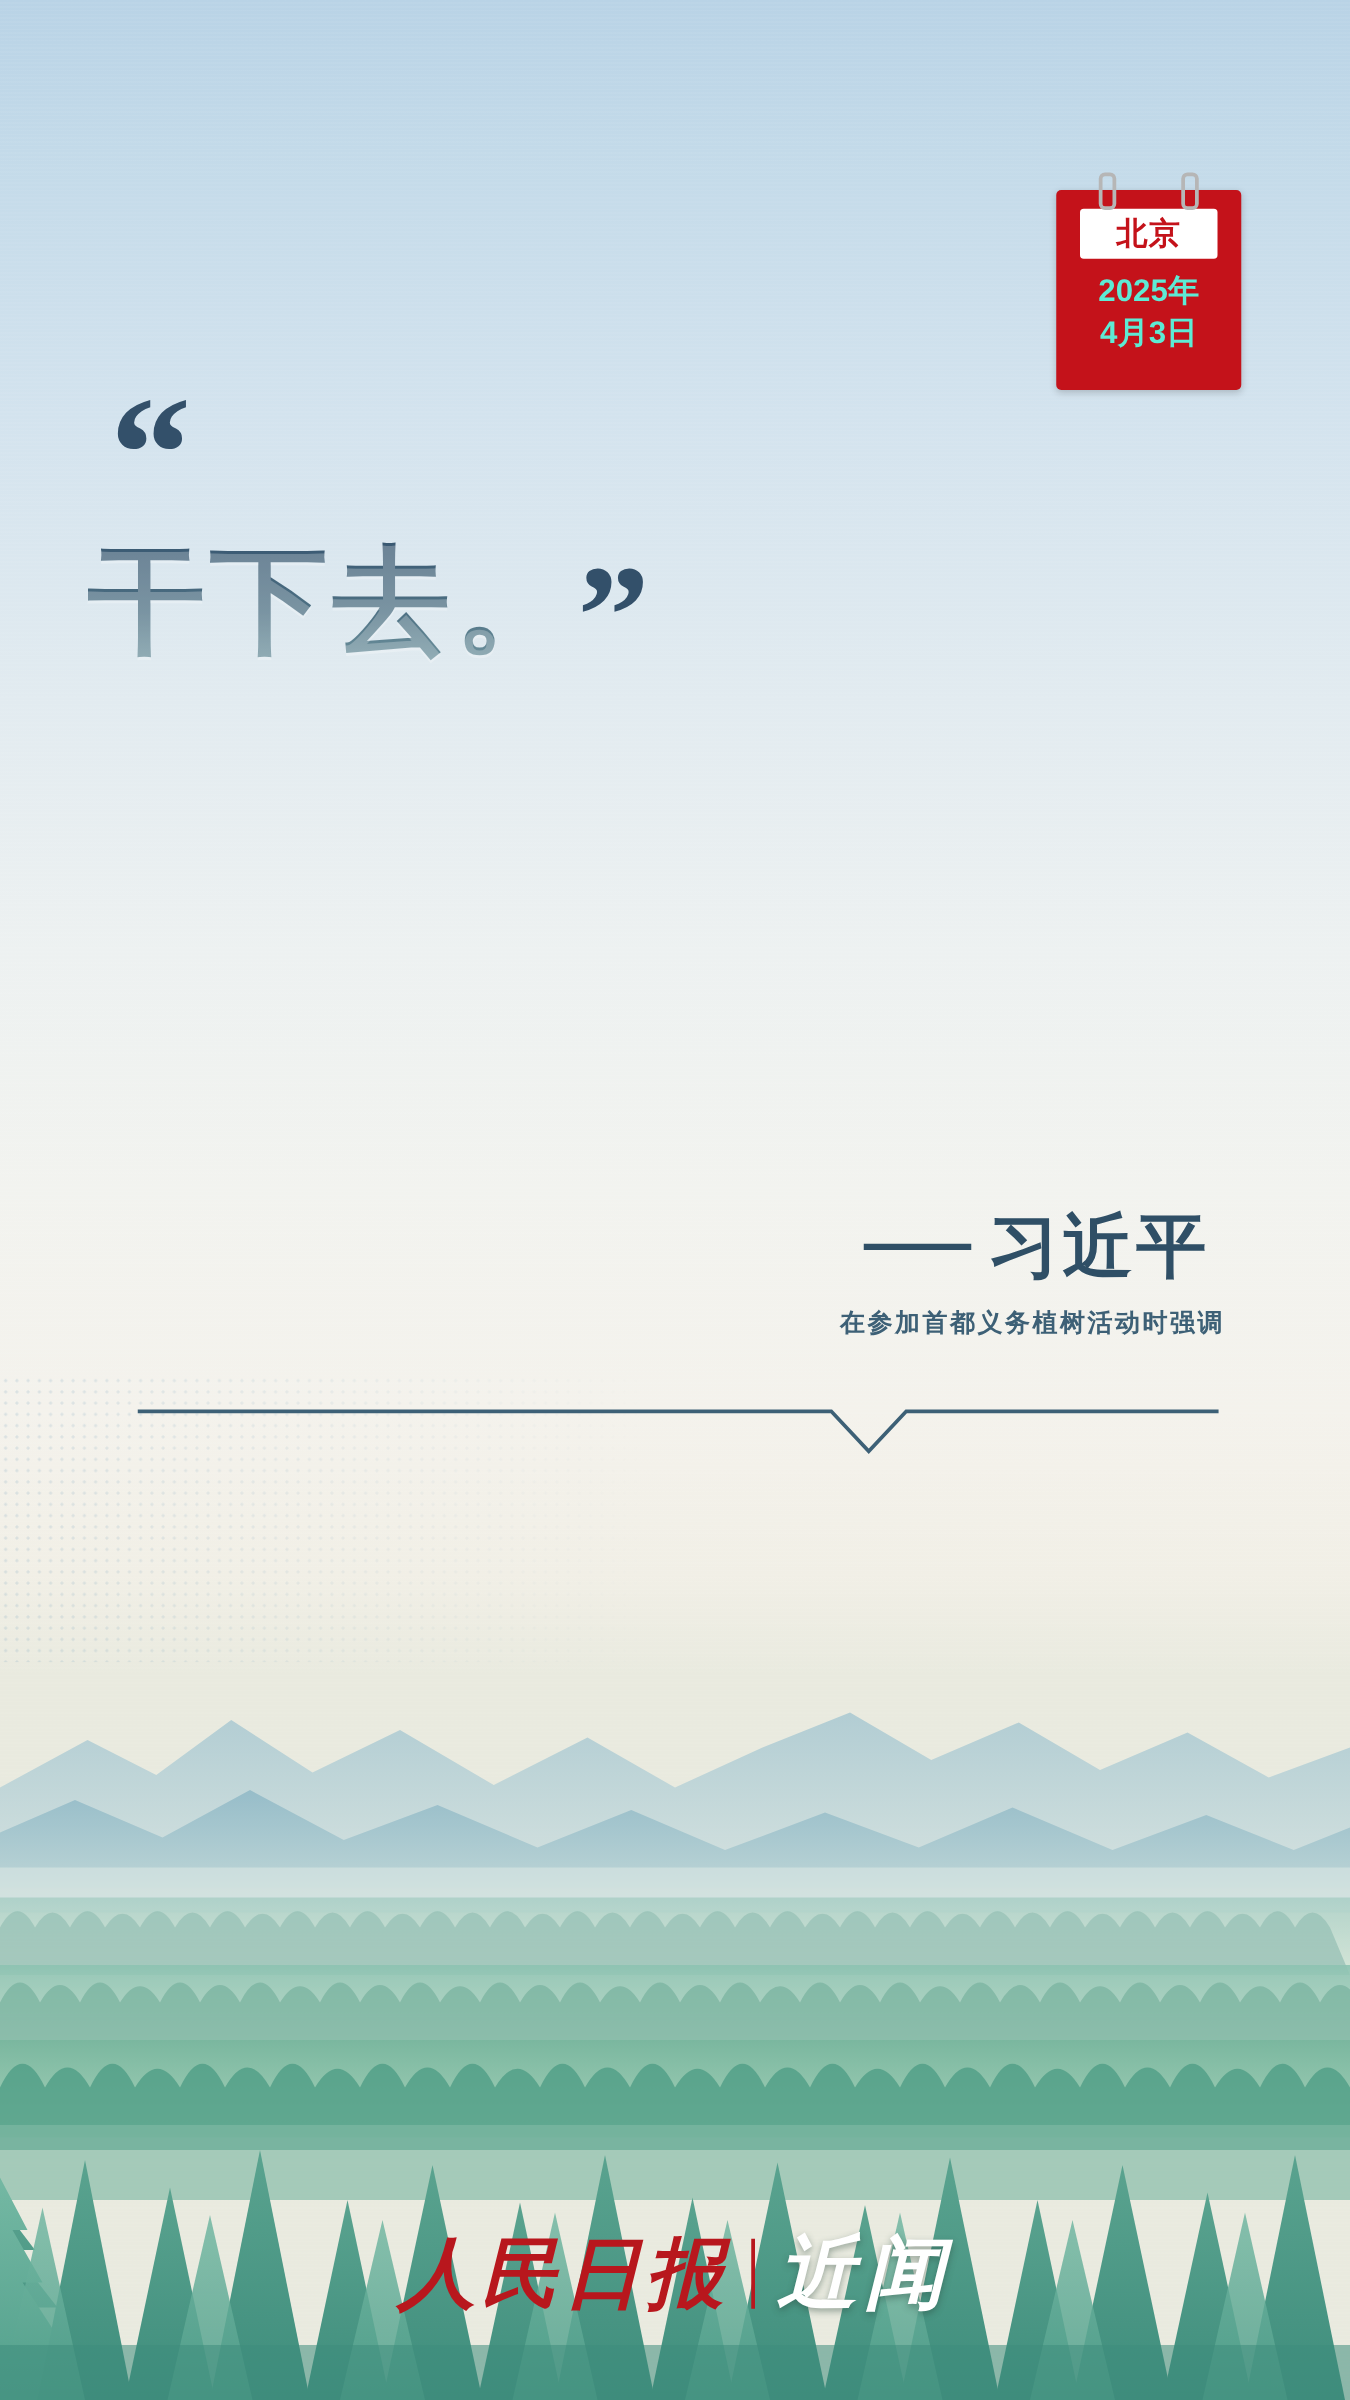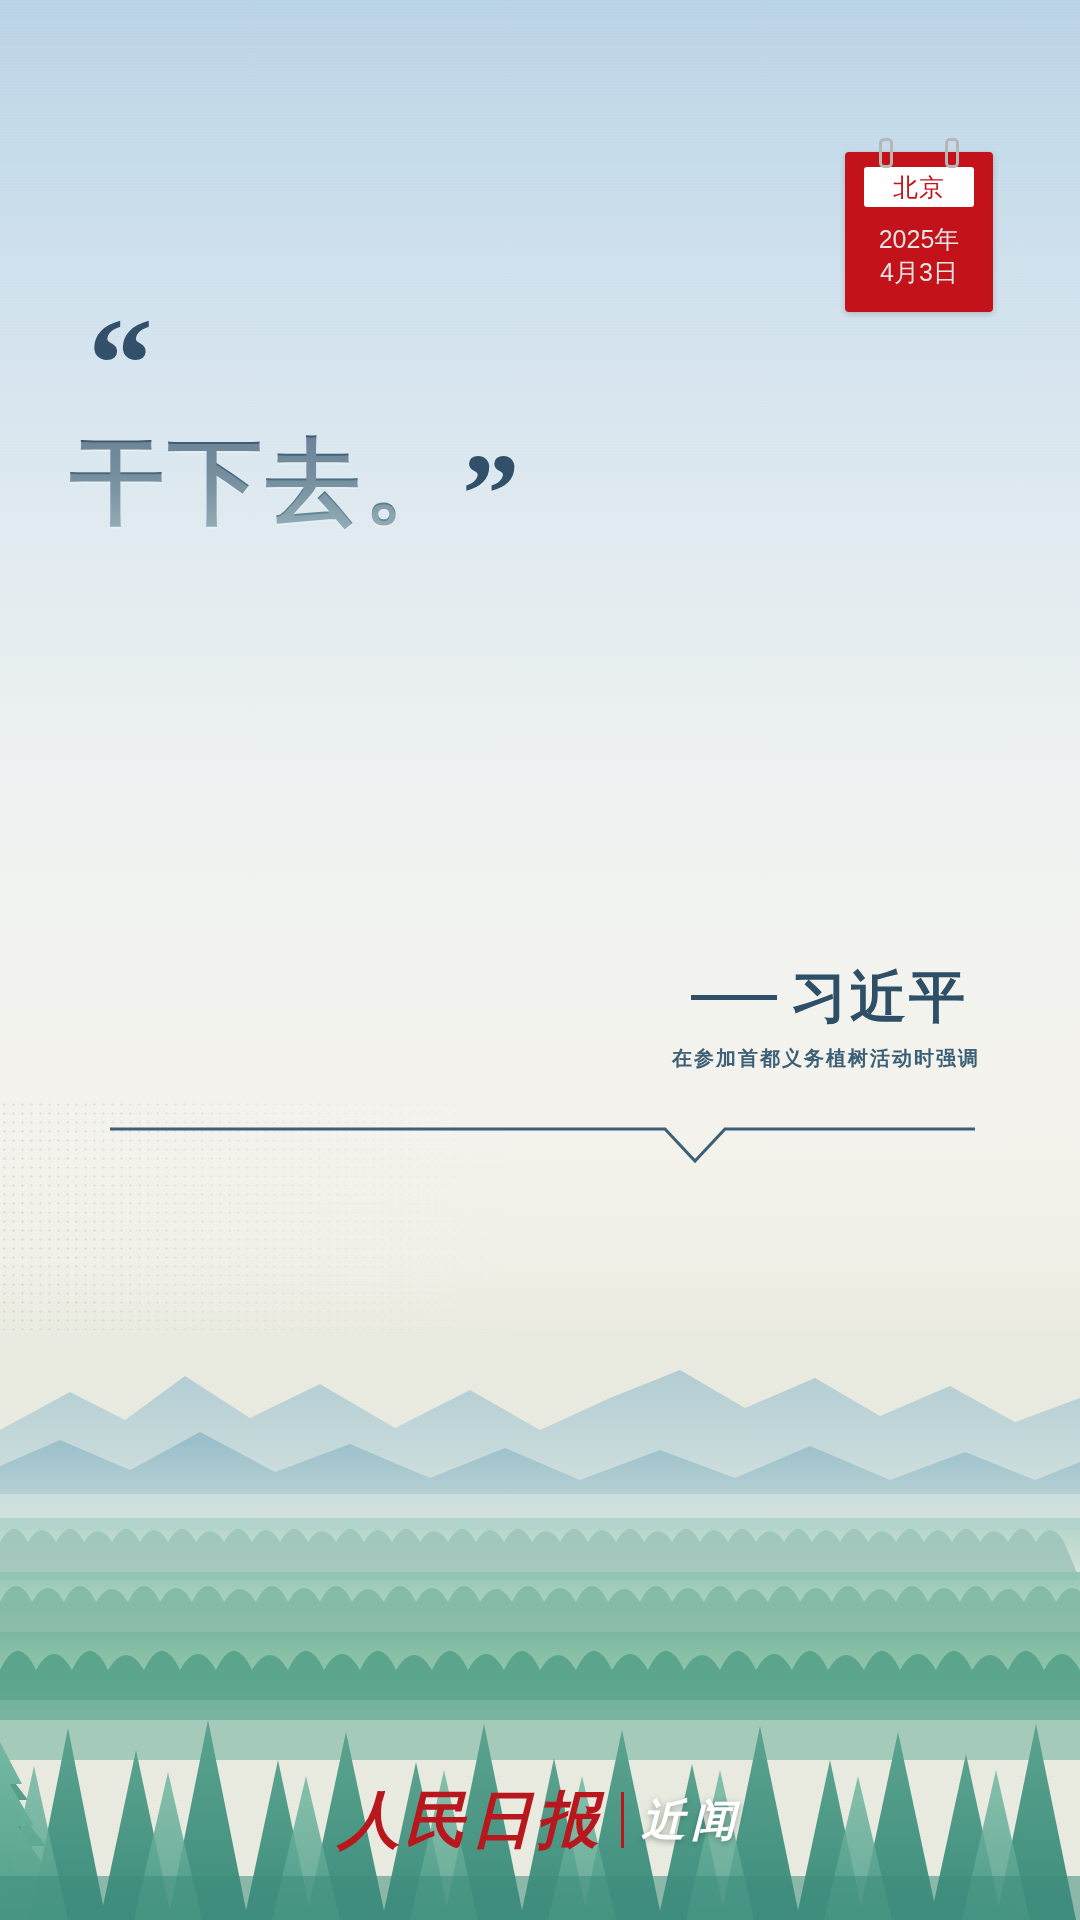--- a/index.html
+++ b/index.html
@@ -69,38 +69,39 @@
     top: -14px;
     width: 8px;
     height: 24px;
     border: 3px solid #b6b6b6;
     border-radius: 5px;
     background: transparent;
   }
   .cal-ring.r1 { left: 34px; }
   .cal-ring.r2 { left: 100px; }
   .cal-city {
-    margin: 15px auto 16px;
+    margin: 15px auto 0;
     width: 110px;
     height: 40px;
     line-height: 40px;
     background: #ffffff;
     color: #c4121a;
     border-radius: 3px;
     font-size: 25px;
-    font-weight: normal;
+    font-weight: bold;
     font-family: "Liberation Sans", sans-serif;
     letter-spacing: 1px;
   }
   .cal-date {
-    color: #e5e5e5;
+    margin-top: 10px;
+    color: #5eead4;
     font-size: 25px;
     line-height: 33px;
     font-family: "Liberation Sans", sans-serif;
-    font-weight: normal;
+    font-weight: bold;
   }
 
   
   .quote-mark-open {
     position: absolute;
     left: 88px;
     top: 318px;
     font-size: 130px;
     line-height: 90px;
     color: #33506a;
@@ -229,21 +230,21 @@
   .brand-sep {
     display: inline-block;
     width: 3px;
     height: 56px;
     background: #b8171d;
     margin: 0 18px;
     vertical-align: middle;
   }
   .brand-column {
     display: inline-block;
-    font-size: 44px;
+    font-size: 64px;
     font-weight: bold;
     color: #ffffff;
     letter-spacing: 6px;
     font-family: "Liberation Serif", serif;
     font-style: italic;
     text-shadow: 0 2px 6px rgba(40,70,60,.45);
     vertical-align: middle;
   }
 </style>
 </head>

